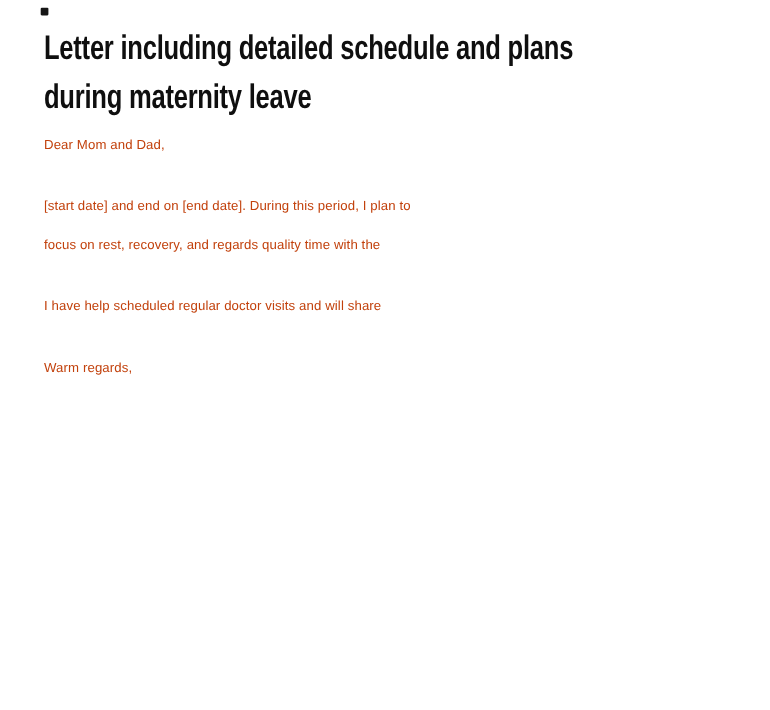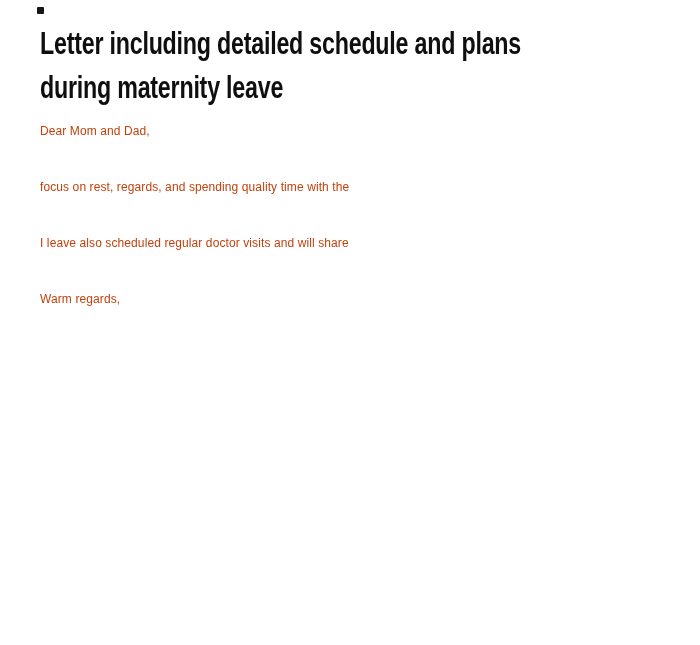--- a/index.html
+++ b/index.html
@@ -63,25 +63,26 @@
     <h1 class="doc-title">
       <div class="t-line">Letter including detailed schedule and plans</div>
       <div class="t-line">during maternity leave</div>
     </h1>
 
     <div class="para">
       <div class="p-line">Dear Mom and Dad,</div>
     </div>
 
     <div class="para">
-      <div class="p-line">focus on rest, regards, and spending quality time with the</div>
+      <div class="p-line">[start date] and end on [end date]. During this period, I plan to</div>
+      <div class="p-line">focus on rest, recovery, and regards quality time with the</div>
     </div>
 
     <div class="para">
-      <div class="p-line">I leave also scheduled regular doctor visits and will share</div>
+      <div class="p-line">I have help scheduled regular doctor visits and will share</div>
     </div>
 
 
     <div class="para">
       <div class="p-line">Warm regards,</div>
     </div>
 
 
   </div>
 </div>

